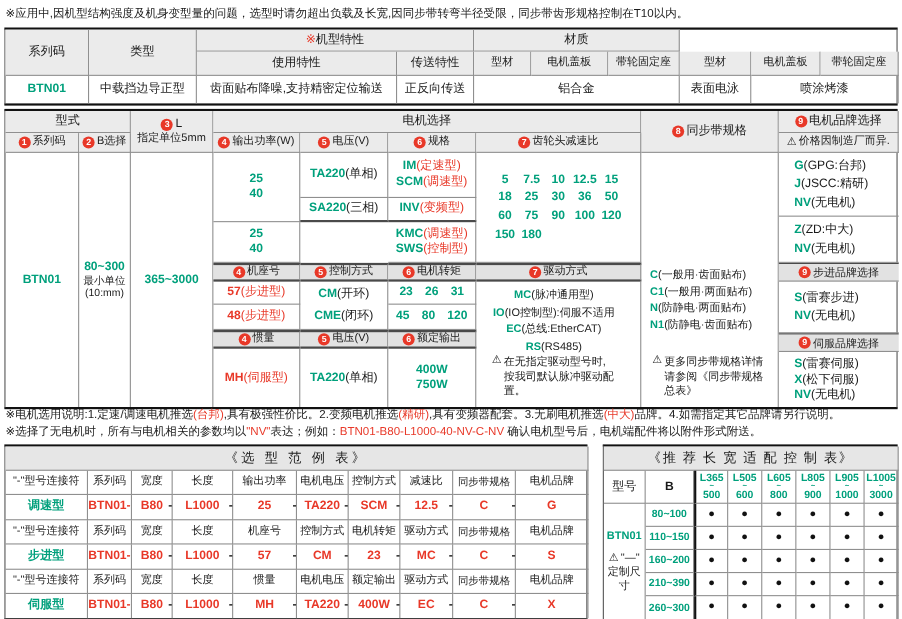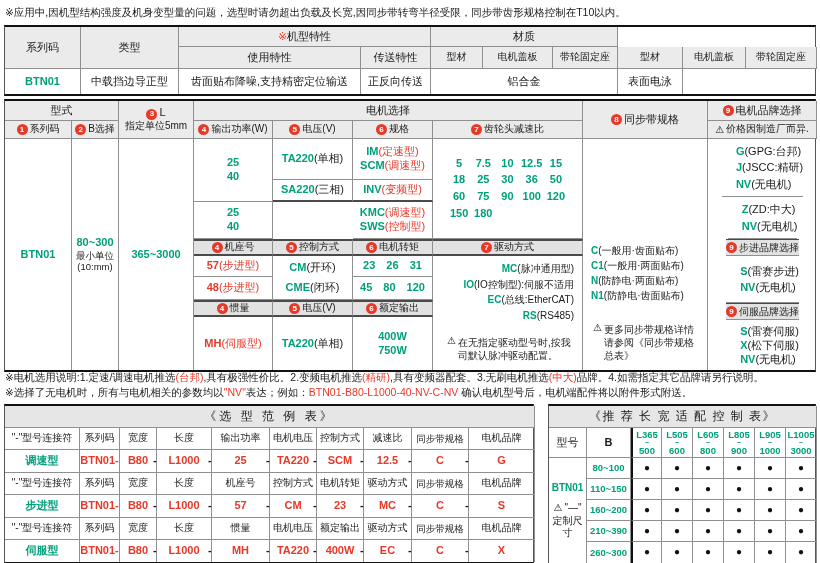--- a/index.html
+++ b/index.html
@@ -65,20 +65,21 @@
     <div class="c hd small" style="grid-area:2/7/3/8;">带轮固定座</div>
     <div class="c hd small" style="grid-area:2/8/3/9;">型材</div>
     <div class="c hd small" style="grid-area:2/9/3/10;">电机盖板</div>
     <div class="c hd small" style="grid-area:2/10/3/11;">带轮固定座</div>
     <div class="c tl nb" style="grid-area:3/1/4/2;">BTN01</div>
     <div class="c nb" style="grid-area:3/2/4/3;">中载挡边导正型</div>
     <div class="c nb" style="grid-area:3/3/4/4;">齿面贴布降噪,支持精密定位输送</div>
     <div class="c nb" style="grid-area:3/4/4/5;">正反向传送</div>
     <div class="c nb" style="grid-area:3/5/4/8;">铝合金</div>
     <div class="c nb" style="grid-area:3/8/4/9;">表面电泳</div>
+    <div class="c nb" style="grid-area:3/9/4/11;">喷涂烤漆</div>
   </div>
 
   <div class="abs tbl" style="left:4px;top:99px;width:812px;grid-template-columns:67px 47px 75px 79px 80px 80px 150px 125px 109px;grid-template-rows:20px 18px 41px 22px 37px 17px 21px 23px 17px 53px;">
 
     <div class="c hd" style="grid-area:1/1/2/3;">型式</div>
     <div class="c hd col" style="grid-area:1/3/3/4;">
       <div><span class="cnum">3</span><span>L</span></div>
       <div class="small">指定单位5mm</div>
     </div>
     <div class="c hd" style="grid-area:1/4/2/8;">电机选择</div>
@@ -178,21 +179,21 @@
       <div class="li small" style="line-height:1.5;"><span class="tl">C</span><span class="sx">(一般用·齿面贴布)</span></div>
       <div class="li small" style="line-height:1.5;"><span class="tl">C1</span><span class="sx">(一般用·两面贴布)</span></div>
       <div class="li small" style="line-height:1.5;"><span class="tl">N</span><span class="sx">(防静电·两面贴布)</span></div>
       <div class="li small" style="line-height:1.5;"><span class="tl">N1</span><span class="sx">(防静电·齿面贴布)</span></div>
       <div class="warnline">
         <span class="wi">⚠</span>
           <span>更多同步带规格详情请参阅《同步带规格总表》</span>
       </div>
     </div>
 
-    <div class="stack nb" style="grid-area:3/9/11/10;box-sizing:border-box;align-items:center;">
+    <div class="stack nb" style="grid-area:3/9/11/10;box-sizing:border-box;">
       <div class="seg" style="height:58px;">
         <div class="li"><span class="tl">G</span><span class="sx">(GPG:台邦)</span></div>
         <div class="li"><span class="tl">J</span><span class="sx">(JSCC:精研)</span></div>
         <div class="li"><span class="tl">NV</span><span class="sx">(无电机)</span></div>
       </div>
       <div class="seg" style="height:42px;">
         <div class="li"><span class="tl">Z</span><span class="sx">(ZD:中大)</span></div>
         <div class="li"><span class="tl">NV</span><span class="sx">(无电机)</span></div>
       </div>
       <div class="segh small" style="height:17px;">
@@ -239,21 +240,21 @@
       <div style="line-height:1.8;"><span class="tl">CM</span><span class="sx">(开环)</span></div>
       <div style="line-height:1.8;"><span class="tl">CME</span><span class="sx">(闭环)</span></div>
     </div>
     <div class="c tl wsp" style="grid-area:7/6/8/7;">23 26 31</div>
     <div class="c" style="grid-area:8/4/9/5;">
       <span class="rd">48</span>
         <span class="rdn">(步进型)</span>
     </div>
     <div class="c tl wsp" style="grid-area:8/6/9/7;">45 80 120</div>
 
-    <div class="c col nb" style="grid-area:7/7/11/8;align-items:flex-end;padding:5px 8px 4px 12px;">
+    <div class="c col nb" style="grid-area:7/7/11/8;align-items:center;padding:5px 20px 4px 12px;">
       <div class="li small" style="line-height:1.55;"><span class="tl">MC</span><span class="sx">(脉冲通用型)</span></div>
       <div class="li small" style="line-height:1.55;"><span class="tl">IO</span><span class="sx">(IO控制型):伺服不适用</span></div>
       <div class="li small" style="line-height:1.55;"><span class="tl">EC</span><span class="sx">(总线:EtherCAT)</span></div>
       <div class="li small" style="line-height:1.55;"><span class="tl">RS</span><span class="sx">(RS485)</span></div>
       <div class="warnline">
         <span class="wi">⚠</span>
           <span>在无指定驱动型号时,按我司默认脉冲驱动配置。</span>
       </div>
     </div>
 

